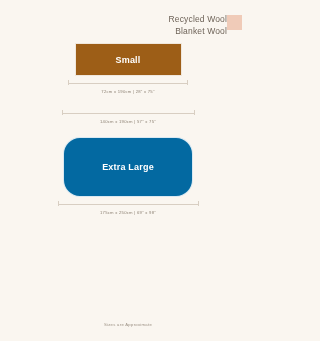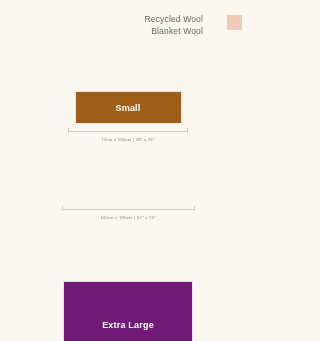--- a/index.html
+++ b/index.html
@@ -23,21 +23,21 @@
     display: flex;
     flex-direction: column;
   }
 
   
   .header {
     padding: 14px 14px 0 14px;
     display: flex;
     justify-content: flex-end;
     align-items: flex-start;
-    gap: 24px;
+    gap: 0;
   }
   .header-title {
     text-align: right;
     color: #6e6358;
     font-size: 8.5px;
     line-height: 11.5px;
     letter-spacing: 0.15px;
     white-space: nowrap;
   }
   .header-title .line {
@@ -57,21 +57,20 @@
     display: flex;
     flex-direction: column;
     align-items: center;
     padding-top: 6px;
   }
 
   .blanket-group {
     display: flex;
     flex-direction: column;
     align-items: center;
-    margin-top: 48px;
   }
 
   .blanket {
     position: relative;
     display: flex;
     align-items: center;
     justify-content: center;
     box-sizing: border-box;
     border: 1px solid rgba(255,255,255,0.85);
     box-shadow: 0 0 0 1px rgba(250,246,240,0.55);
@@ -113,21 +112,21 @@
     font-size: 4.2px;
     letter-spacing: 0.25px;
     color: #8d8274;
     text-align: center;
     white-space: nowrap;
   }
 
   
   .size-small   { width: 107px; height: 33px; background: #9d5e17; }
   .size-large   { width: 122px; height: 76px; background: #f0cbb8; }
-  .size-xlarge  { width: 130px; height: 88px; background: #701a75; }
+  .size-xlarge  { width: 130px; height: 60px; background: #0369a1; border-radius: 17px; }
 
   .rule-small  { width: 120px; }
   .rule-large  { width: 133px; }
   .rule-xlarge { width: 141px; }
 
   .gap-a { height: 12px; }
   .gap-b { height: 13px; }
 
   
   .footer {

